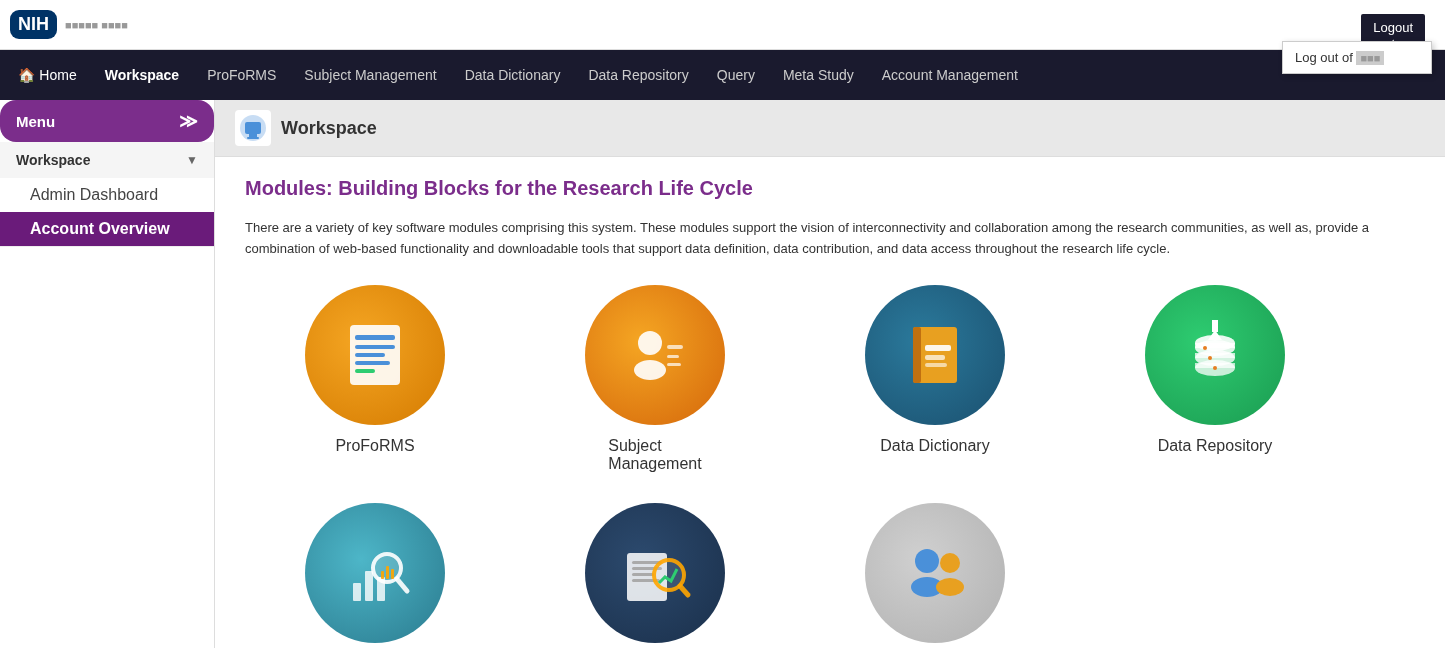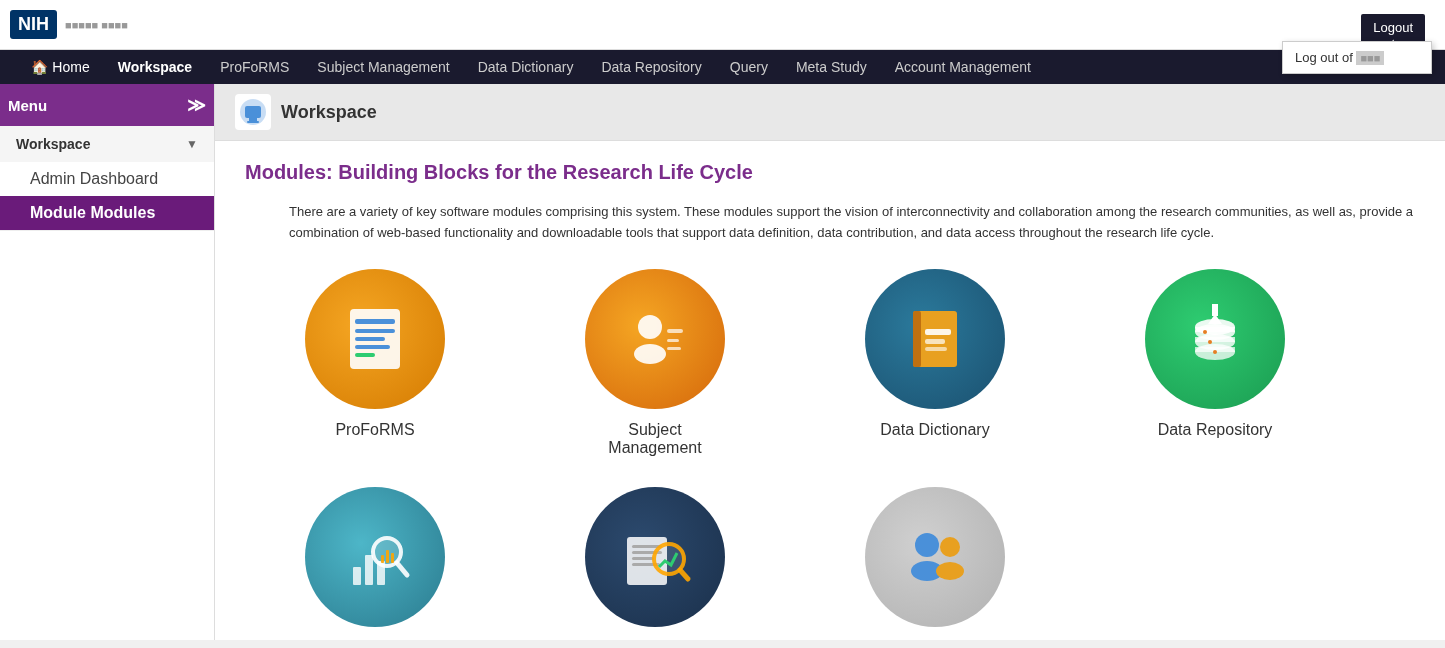--- a/index.html
+++ b/index.html
@@ -19,21 +19,21 @@
       display: flex;
       align-items: center;
       gap: 8px;
     }
     .nih-badge {
       background: #003366;
       color: #fff;
       font-weight: bold;
       font-size: 18px;
       padding: 4px 8px;
-      border-radius: 3px;
+      border-radius: 9px;
     }
     .nih-text {
       font-size: 12px;
       color: #666;
     }
     .logout-btn {
       position: absolute;
       right: 10px;
       top: 8px;
       background: #1a1a2e;
@@ -65,24 +65,24 @@
       font-size: 13px;
       border-bottom: 1px solid #eee;
     }
     .logout-dropdown a:last-child {
       border-bottom: none;
     }
 
     
     .nav-bar {
       background: #1a1a2e;
-      height: 34px;
-      display: flex;
-      align-items: center;
-      padding: 0 17px;
+      height: 50px;
+      display: flex;
+      align-items: center;
+      padding: 0 4px;
     }
     .nav-item {
       color: #ccc;
       padding: 0 14px;
       height: 42px;
       display: flex;
       align-items: center;
       cursor: pointer;
       font-size: 14px;
       text-decoration: none;
@@ -104,27 +104,28 @@
     
     .sidebar {
       width: 215px;
       background: #fff;
       border-right: 1px solid #ddd;
       flex-shrink: 0;
     }
     .sidebar-menu-header {
       background: #7b2d8b;
       color: #fff;
-      padding: 10px 8px;
+      padding: 10px 16px;
       display: flex;
       align-items: center;
       justify-content: space-between;
       font-size: 15px;
       font-weight: bold;
       cursor: pointer;
+      border-radius: 16px;
     }
     .sidebar-menu-header .chevron {
       font-size: 18px;
     }
     .sidebar-section {
       border-bottom: 1px solid #eee;
     }
     .sidebar-section-header {
       background: #f5f5f5;
       padding: 10px 16px;
@@ -191,21 +192,20 @@
       color: #7b2d8b;
       font-size: 20px;
       font-weight: bold;
       margin-bottom: 18px;
     }
     .module-description {
       font-size: 13px;
       color: #333;
       line-height: 1.6;
       margin-bottom: 25px;
-      margin-left: 44px;
     }
 
     
     .module-grid {
       display: grid;
       grid-template-columns: repeat(4, 1fr);
       gap: 30px 20px;
       max-width: 1100px;
     }
     .module-card {
@@ -297,21 +297,21 @@
     <div class="sidebar-menu-header">
       <span>Menu</span>
       <span class="chevron">≫</span>
     </div>
     <div class="sidebar-section">
       <div class="sidebar-section-header">
         <span>Workspace</span>
         <span class="chevron-down">▼</span>
       </div>
       <div class="sidebar-item">Admin Dashboard</div>
-      <div class="sidebar-item active">Module Modules</div>
+      <div class="sidebar-item active">Account Overview</div>
     </div>
   </aside>
 
   <main class="main-content">
     <div class="workspace-header">
       <div class="workspace-icon">
         <svg width="28" height="28" viewBox="0 0 28 28">
           <circle cx="14" cy="14" r="13" fill="#4a90d9" opacity="0.3"></circle>
           <rect x="6" y="8" width="16" height="12" rx="2" fill="#4a90d9"></rect>
           <rect x="10" y="20" width="8" height="3" fill="#4a90d9"></rect>
@@ -344,21 +344,21 @@
         <div class="module-card">
           <div class="module-circle circle-subject">
             <svg width="80" height="80" viewBox="0 0 80 80">
               <circle cx="35" cy="28" r="12" fill="rgba(255,255,255,0.9)"></circle>
               <ellipse cx="35" cy="55" rx="16" ry="10" fill="rgba(255,255,255,0.9)"></ellipse>
               <rect x="52" y="30" width="16" height="4" rx="2" fill="rgba(255,255,255,0.7)"></rect>
               <rect x="52" y="40" width="12" height="3" rx="1.5" fill="rgba(255,255,255,0.7)"></rect>
               <rect x="52" y="48" width="14" height="3" rx="1.5" fill="rgba(255,255,255,0.7)"></rect>
             </svg>
           </div>
-          <span class="module-card-label" style="white-space:pre-line;text-align:center;">Subject
+          <span class="module-card-label" style="white-space:pre-line;text-align:left;">Subject
 Management</span>
         </div>
 
         <div class="module-card">
           <div class="module-circle circle-dictionary">
             <svg width="80" height="80" viewBox="0 0 80 80">
               <rect x="18" y="12" width="44" height="56" rx="3" fill="#e8a020"></rect>
               <rect x="18" y="12" width="8" height="56" rx="2" fill="#c07010"></rect>
               <rect x="30" y="30" width="26" height="6" rx="2" fill="rgba(255,255,255,0.9)"></rect>
               <rect x="30" y="40" width="20" height="5" rx="2" fill="rgba(255,255,255,0.7)"></rect>

